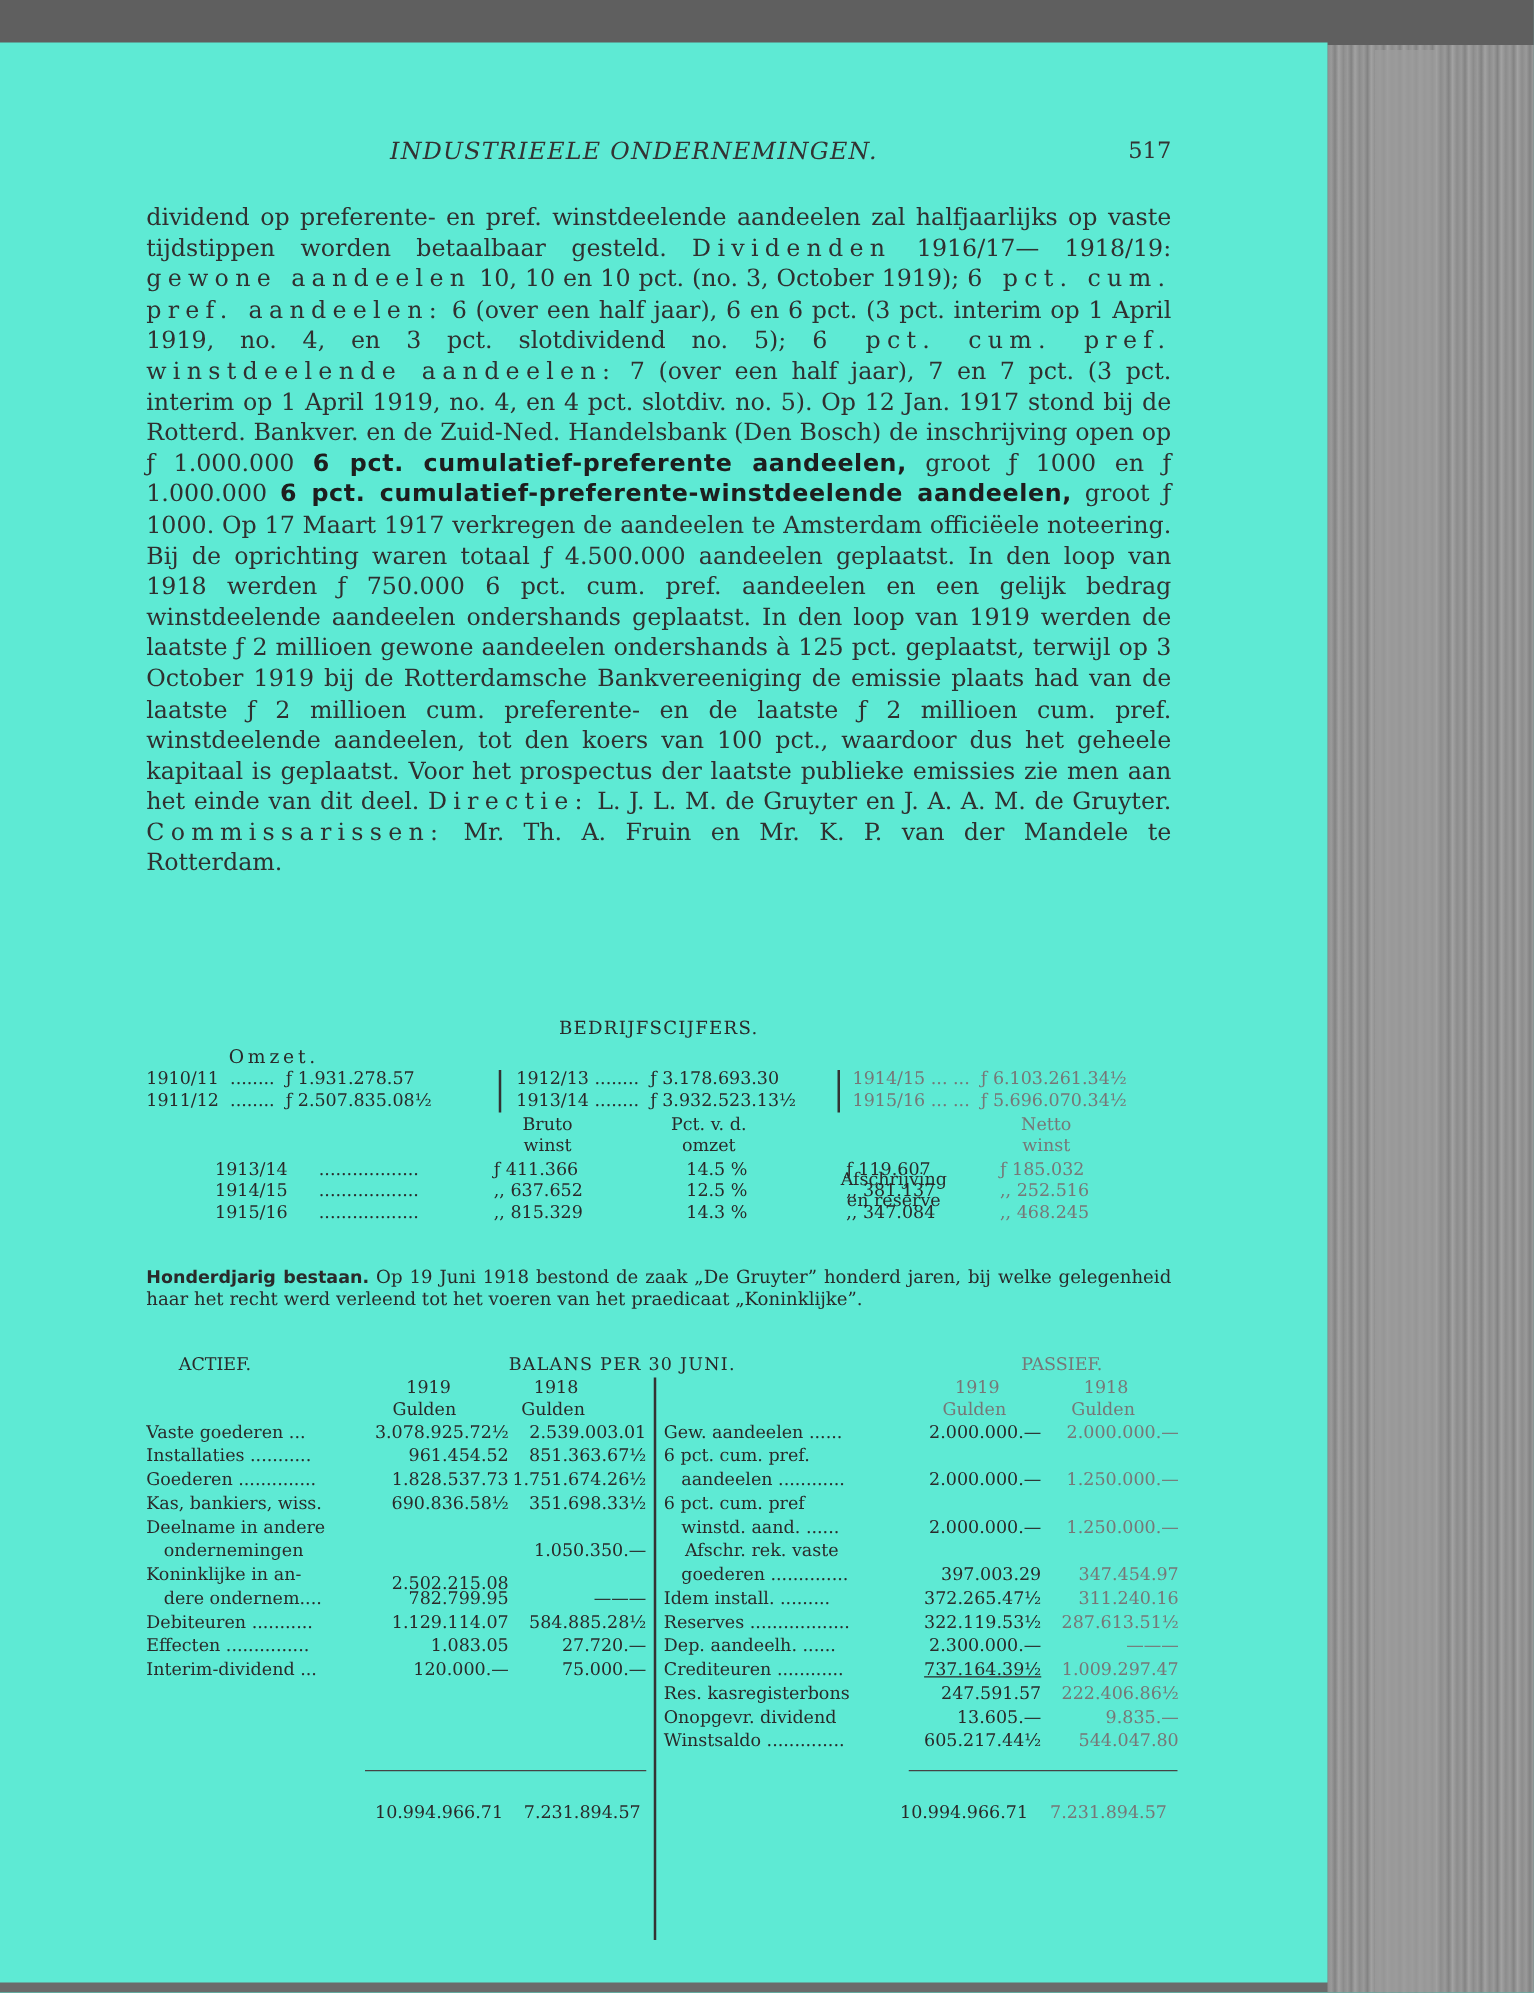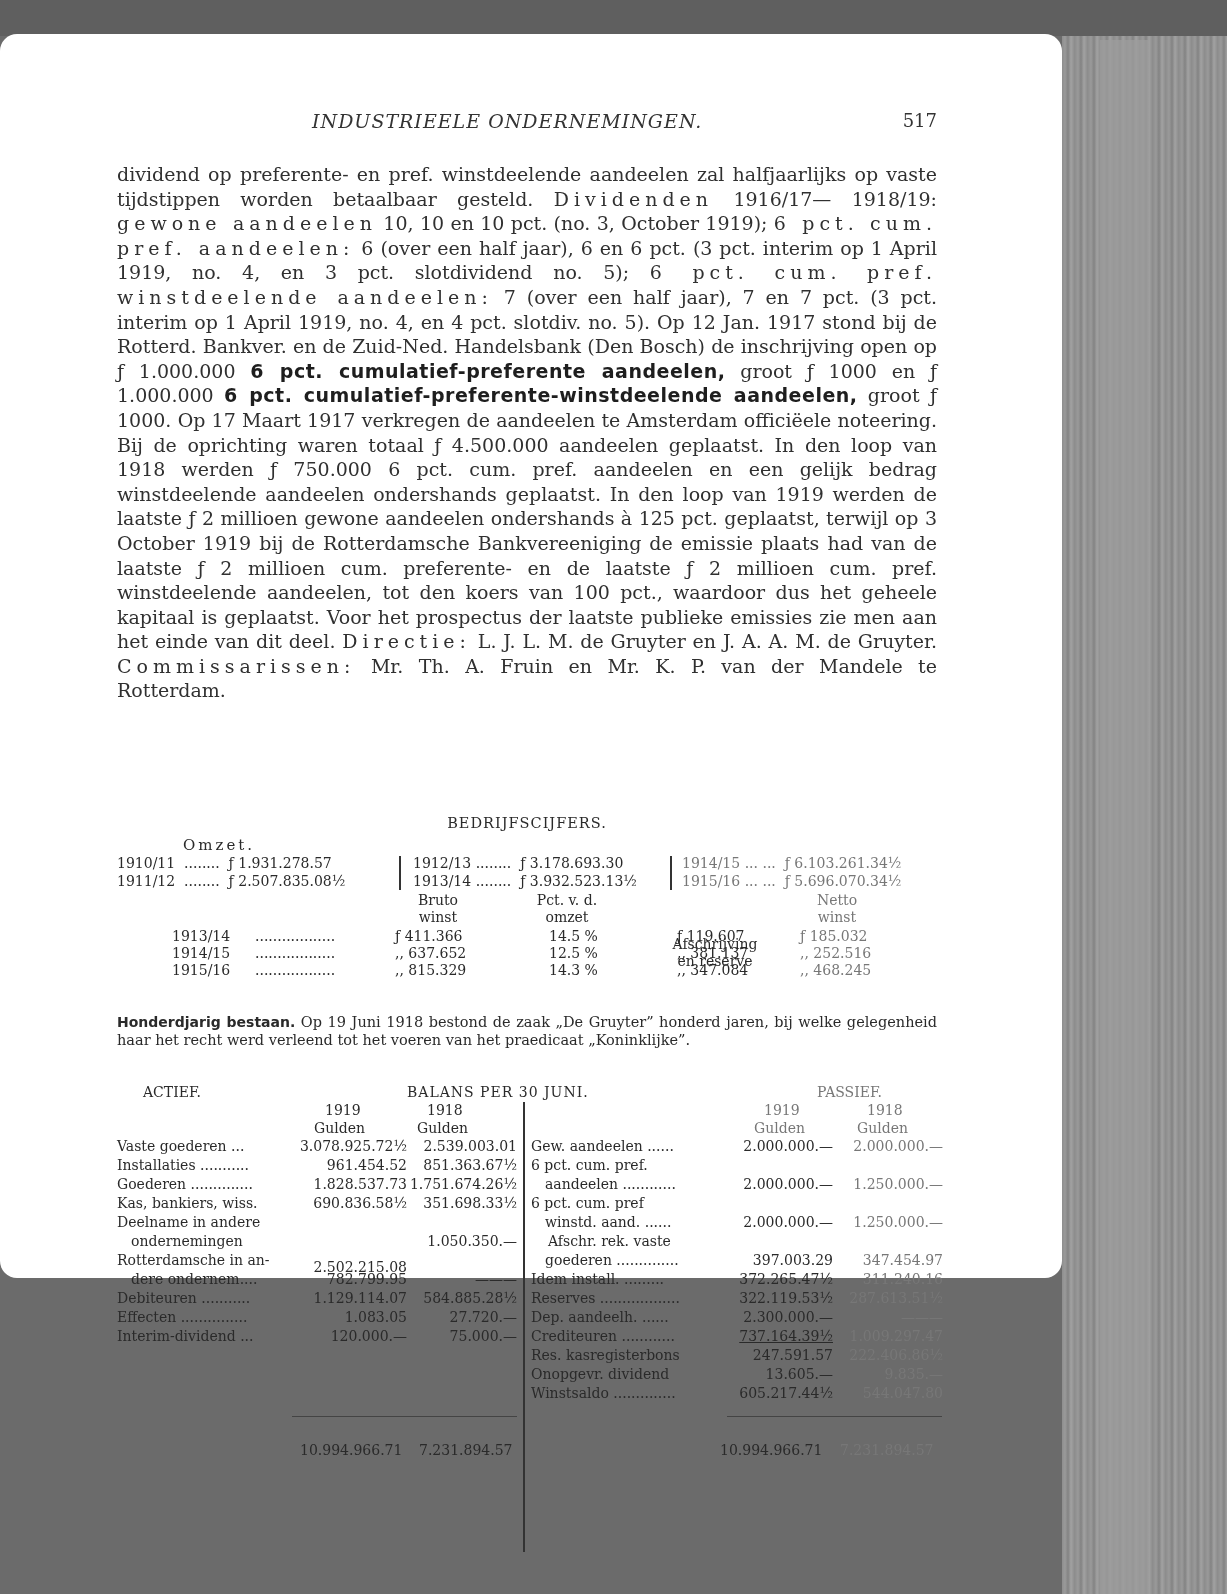--- a/index.html
+++ b/index.html
@@ -4,23 +4,22 @@
 <style>
   html, body { margin:0; padding:0; }
   body {
     width:1227px; height:1594px; position:relative; overflow:hidden;
     background:#6b6b6b;
     font-family:"DejaVu Serif","Liberation Serif",serif;
     color:#2a2a2a;
   }
   .topband { position:absolute; left:0; top:0; width:1227px; height:36px; background:#5f5f5f; }
   .page {
-    position:absolute; left:0; top:34px; width:1062px; height:1244px;
-    background:#ffffff;
-    border-radius:17px;
+    position:absolute; left:0; top:34px; width:1062px; height:1552px;
+    background:#5eead4;
   }
   .edges {
     position:absolute; left:1062px; top:36px; width:165px; height:1558px;
     background:repeating-linear-gradient(90deg,#8e8e8e 0px,#9a9a9a 3px,#838383 6px,#a2a2a2 9px,#8a8a8a 13px);
   }
   .edge-band { position:absolute; left:1100px; top:40px; width:48px; height:1554px; background:#9c9c9c; opacity:.75; }
   .content { position:absolute; left:117px; top:110px; width:820px; }
   .runhead { position:absolute; left:0; top:0; width:820px; height:26px; }
   .runhead .title { position:absolute; left:195px; top:0; font-style:italic; font-size:19px; letter-spacing:1px; color:#333; }
   .runhead .pageno { position:absolute; right:0; top:0; font-size:18px; color:#333; }
@@ -178,21 +177,21 @@
           </div>
         <div style="position:absolute; top:130px; left:0; width:400px;">
             <span class="t" style="left:0;">Deelname in andere</span>
           </div>
         <div style="position:absolute; top:149px; left:0; width:400px;">
             <span class="t" style="left:14px;">  ondernemingen</span>
             <span class="t r" style="right:110px;margin-top:26px;">2.502.215.08</span>
             <span class="t r" style="right:0;">1.050.350.—</span>
           </div>
         <div style="position:absolute; top:168px; left:0; width:400px;">
-            <span class="t" style="left:0;">Rotterdamsche in an-</span>
+            <span class="t" style="left:0;">Koninklijke in an-</span>
           </div>
         <div style="position:absolute; top:187px; left:0; width:400px;">
             <span class="t" style="left:14px;">  dere ondernem....</span>
             <span class="t r" style="right:110px;">782.799.95</span>
             <span class="t r" style="right:0;">———</span>
           </div>
         <div style="position:absolute; top:206px; left:0; width:400px;">
             <span class="t" style="left:0;">Debiteuren ...........</span>
             <span class="t r" style="right:110px;">1.129.114.07</span>
             <span class="t r" style="right:0;">584.885.28½</span>

